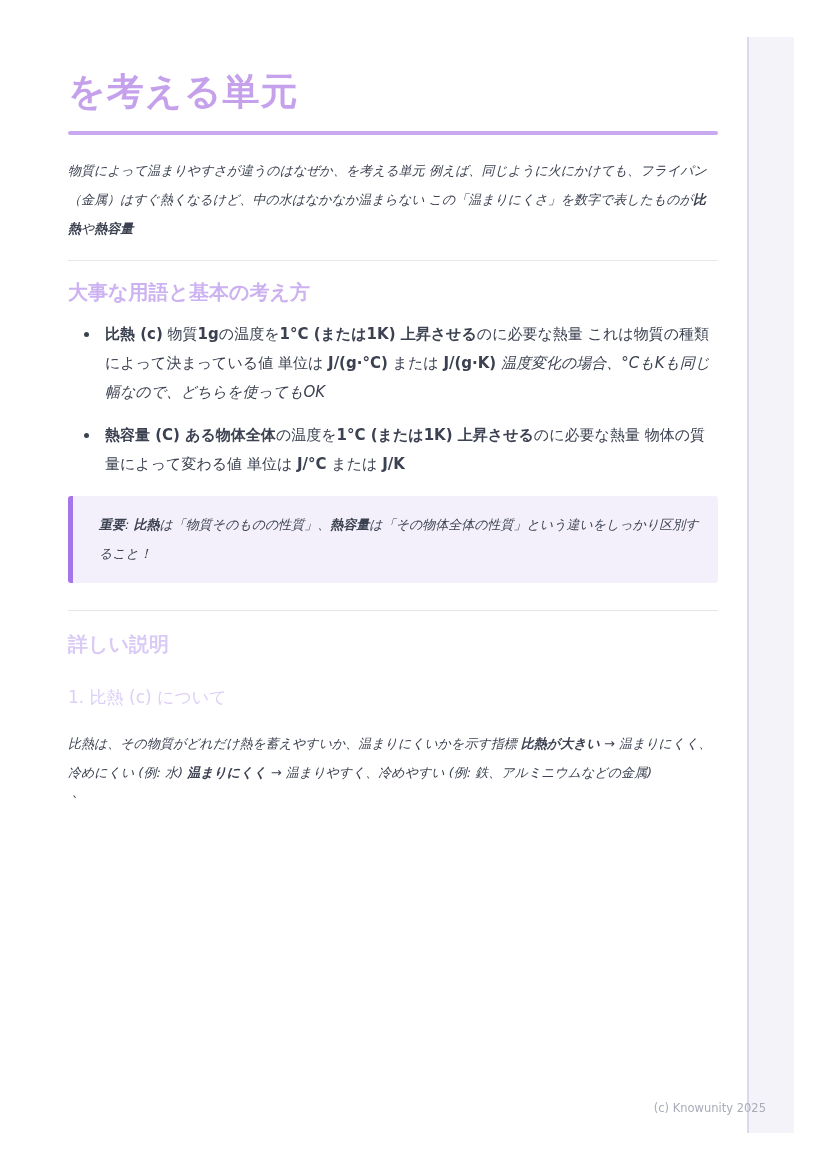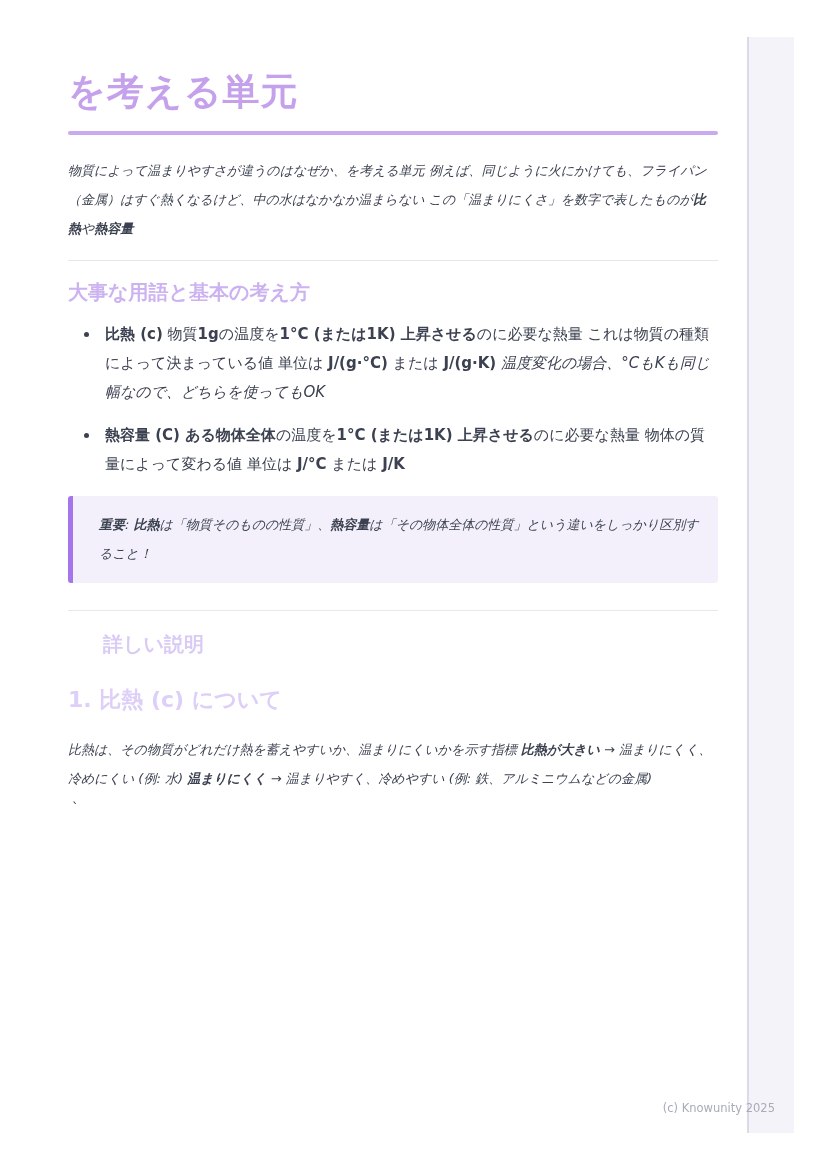--- a/index.html
+++ b/index.html
@@ -25,22 +25,22 @@
   }
   .content{position:absolute;left:68px;top:0;width:650px;}
   h1.doc-title{
     margin:70px 0 0 0;font-size:37px;line-height:1.2;font-weight:800;
     color:var(--title-color);letter-spacing:1px;
   }
   .title-rule{margin-top:17px;height:4px;width:100%;background:var(--rule-color);border-radius:2px;}
   h2.sec{font-size:20px;font-weight:800;line-height:1.1;margin:0;}
   h2.h2-basics{color:var(--h2-basics);margin-top:36px;}
   h2.h2-terms{color:var(--h2-terms);margin-top:20px;}
-  h2.h2-details{color:var(--h2-details);margin-top:22px;margin-left:35px;}
-  h3.sub{font-size:22px;font-weight:700;color:var(--h3-color);margin:32px 0 0 0;line-height:1.2;}
+  h2.h2-details{color:var(--h2-details);margin-top:22px;}
+  h3.sub{font-size:17px;font-weight:400;color:var(--h3-color);margin:32px 0 0 0;line-height:1.2;}
   p.body{font-size:13px;line-height:29px;color:var(--body-color);margin:21px 0 0 0;font-style:italic;}
   p.body b, li b{font-weight:700;}
   hr.divider{border:none;border-top:1px solid var(--divider-color);margin:17px 0 0 0;}
   hr.divider.d2{margin-top:27px;}
   ul.bullets{list-style:none;margin:17px 0 0 0;padding:0;}
   ul.bullets li{
     position:relative;padding-left:37px;font-size:15px;line-height:29px;
     color:var(--body-color);margin-top:14px;
   }
   ul.bullets li:first-child{margin-top:0;}
@@ -49,21 +49,21 @@
     background:var(--body-color);
   }
   .callout{
     margin-top:17px;background:var(--callout-bg);
     border-left:5px solid var(--callout-border);border-radius:3px;
     padding:14px 16px 15px 26px;
   }
   .callout p.body{margin:0;}
   p.stray{margin:8px 0 0 4px;font-size:13px;color:var(--body-color);line-height:1;}
   .footer{
-    position:absolute;top:1101px;right:53px;font-size:11.5px;
+    position:absolute;top:1101px;right:62px;font-size:11.5px;
     color:var(--footer-color);z-index:3;
   }
   .next-page-edge{
     position:absolute;left:747px;top:37px;width:45px;height:1096px;
     background:var(--band-bg);border-left:2px solid var(--band-border);z-index:1;
   }
 </style>
 </head>
 <body>
 

